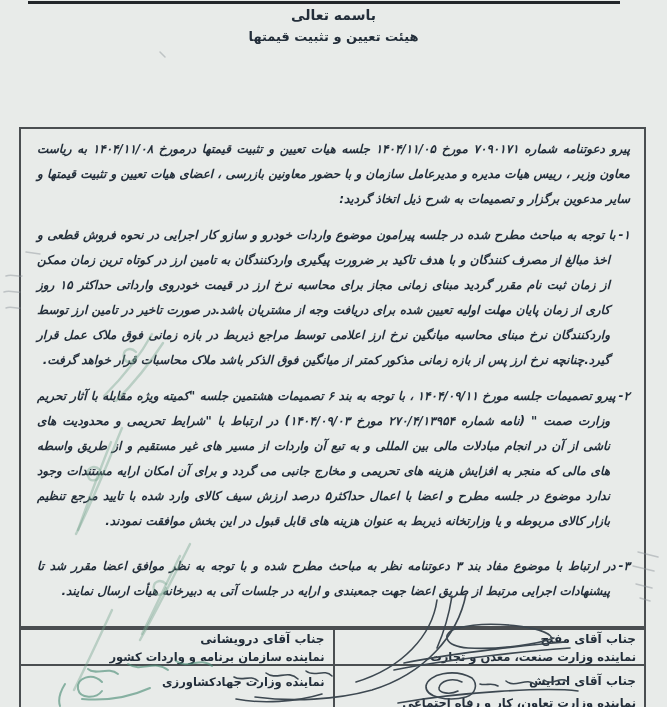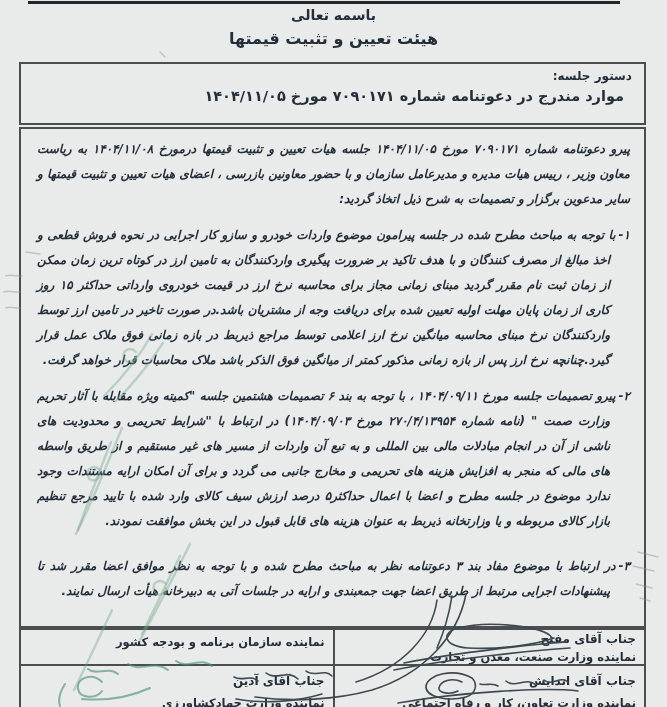--- a/index.html
+++ b/index.html
@@ -7,21 +7,21 @@
     position:relative; width:667px; height:707px; overflow:hidden;
     background:#e8ebe9;
     direction:rtl;
     font-family:"DejaVu Sans", sans-serif;
     color:#232e3a;
   }
   .scan-edge { position:absolute; top:1px; left:28px; width:592px; height:3px; background:#22262a; }
 
   .header { position:absolute; top:7px; left:22px; right:22px; text-align:center; font-weight:bold; }
   .h-bismillah { font-size:14px; letter-spacing:.5px; }
-  .h-org      { font-size:16px; margin-top:6px; }
+  .h-org      { font-size:13px; margin-top:6px; }
   .h-title    { font-size:13px; margin-top:3px; }
 
   .box { position:absolute; left:19px; right:21px; border:2px solid #4a4e51; box-sizing:border-box; background:transparent; }
   .box-agenda { top:62px; height:63px; padding:5px 12px 0; }
   .agenda-label { font-size:12px; font-weight:bold; }
   .agenda-line  { font-size:14.5px; font-weight:bold; margin-top:5px; padding-right:8px; white-space:nowrap; }
 
   .box-body { top:127px; height:501px; padding:8px 14px 0 16px; font-size:12px; font-weight:bold; line-height:25px; text-align:justify;font-style:italic; }
   .box-body p { margin:0 0 11px; }
   .p-item { padding-right:20px; text-indent:-20px; }
@@ -52,46 +52,42 @@
 
 <div class="page">
 
   <div class="scan-edge"></div>
 
   <div class="header">
     <div class="h-bismillah">باسمه تعالی</div>
     <div class="h-org">هیئت تعیین و تثبیت قیمتها</div>
   </div>
 
-  <div class="box box-agenda">
-    <div class="agenda-label">دستور جلسه:</div>
-    <div class="agenda-line">موارد مندرج در دعوتنامه شماره ۷۰۹۰۱۷۱ مورخ ۱۴۰۴/۱۱/۰۵</div>
-  </div>
 
   <div class="box box-body">
     <p>پیرو دعوتنامه شماره ۷۰۹۰۱۷۱ مورخ ۱۴۰۴/۱۱/۰۵ جلسه هیات تعیین و تثبیت قیمتها درمورخ ۱۴۰۴/۱۱/۰۸ به ریاست معاون وزیر ، رییس هیات مدیره و مدیرعامل سازمان و با حضور معاونین بازرسی ، اعضای هیات تعیین و تثبیت قیمتها و سایر مدعوین برگزار و تصمیمات به شرح ذیل اتخاذ گردید:</p>
     <p class="p-item"><span class="marker">۱-</span><span>با توجه به مباحث مطرح شده در جلسه پیرامون موضوع واردات خودرو و سازو کار اجرایی در نحوه فروش قطعی و اخذ مبالغ از مصرف کنندگان و با هدف تاکید بر ضرورت پیگیری واردکنندگان به تامین ارز در کوتاه ترین زمان ممکن از زمان ثبت نام مقرر گردید مبنای زمانی مجاز برای محاسبه نرخ ارز در قیمت خودروی وارداتی حداکثر ۱۵ روز کاری از زمان پایان مهلت اولیه تعیین شده برای دریافت وجه از مشتریان باشد.در صورت تاخیر در تامین ارز توسط واردکنندگان نرخ مبنای محاسبه میانگین نرخ ارز اعلامی توسط مراجع ذیربط در بازه زمانی فوق ملاک عمل قرار گیرد.چنانچه نرخ ارز پس از بازه زمانی مذکور کمتر از میانگین فوق الذکر باشد ملاک محاسبات قرار خواهد گرفت.</span></p>
     <p class="p-item"><span class="marker">۲-</span><span>پیرو تصمیمات جلسه مورخ ۱۴۰۴/۰۹/۱۱ ، با توجه به بند ۶ تصمیمات هشتمین جلسه "کمیته ویژه مقابله با آثار تحریم وزارت صمت " (نامه شماره ۲۷۰/۴/۱۳۹۵۴ مورخ ۱۴۰۴/۰۹/۰۳) در ارتباط با "شرایط تحریمی و محدودیت های ناشی از آن در انجام مبادلات مالی بین المللی و به تبع آن واردات از مسیر های غیر مستقیم و از طریق واسطه های مالی که منجر به افزایش هزینه های تحریمی و مخارج جانبی می گردد و برای آن امکان ارایه مستندات وجود ندارد موضوع در جلسه مطرح و اعضا با اعمال حداکثر۵ درصد ارزش سیف کالای وارد شده با تایید مرجع تنظیم بازار کالای مربوطه و یا وزارتخانه ذیربط به عنوان هزینه های قابل قبول در این بخش موافقت نمودند.</span></p>
     <p class="p-item p-item-3"><span class="marker">۳-</span><span>در ارتباط با موضوع مفاد بند ۳ دعوتنامه نظر به مباحث مطرح شده و با توجه به نظر موافق اعضا مقرر شد تا پیشنهادات اجرایی مرتبط از طریق اعضا جهت جمعبندی و ارایه در جلسات آتی به دبیرخانه هیأت ارسال نمایند.</span></p>
   </div>
 
   <div class="sig-table">
     <div class="sig-cell col-first row-first row1">
       <div class="sig-name">جناب آقای مفتح</div>
       <div class="sig-role">نماینده وزارت صنعت، معدن و تجارت</div>
     </div>
     <div class="sig-cell row-first row1">
-      <div class="sig-role">نماینده سازمان برنامه و بودجه کشور</div>
+      <div class="sig-name">جناب آقای درویشانی</div>
+      <div class="sig-role">نماینده سازمان برنامه و واردات کشور</div>
     </div>
     <div class="sig-cell col-first row2">
       <div class="sig-name">جناب آقای اندایش</div>
       <div class="sig-role">نماینده وزارت تعاون، کار و رفاه اجتماعی</div>
     </div>
     <div class="sig-cell row2">
-      <div class="sig-name">جناب آقای آذین</div>
       <div class="sig-role">نماینده وزارت جهادکشاورزی</div>
     </div>
   </div>
 
   <svg class="overlay" width="667" height="707" viewBox="0 0 667 707" xmlns="http://www.w3.org/2000/svg">
 
     <g>
       <path class="stamp" d="M152,334 C140,356 124,376 104,396"></path>
       <path class="stamp" d="M163,343 C150,363 134,383 116,401"></path>
       <path class="stamp" d="M136,352 C130,346 122,350 124,358 C126,364 134,363 136,356"></path>

